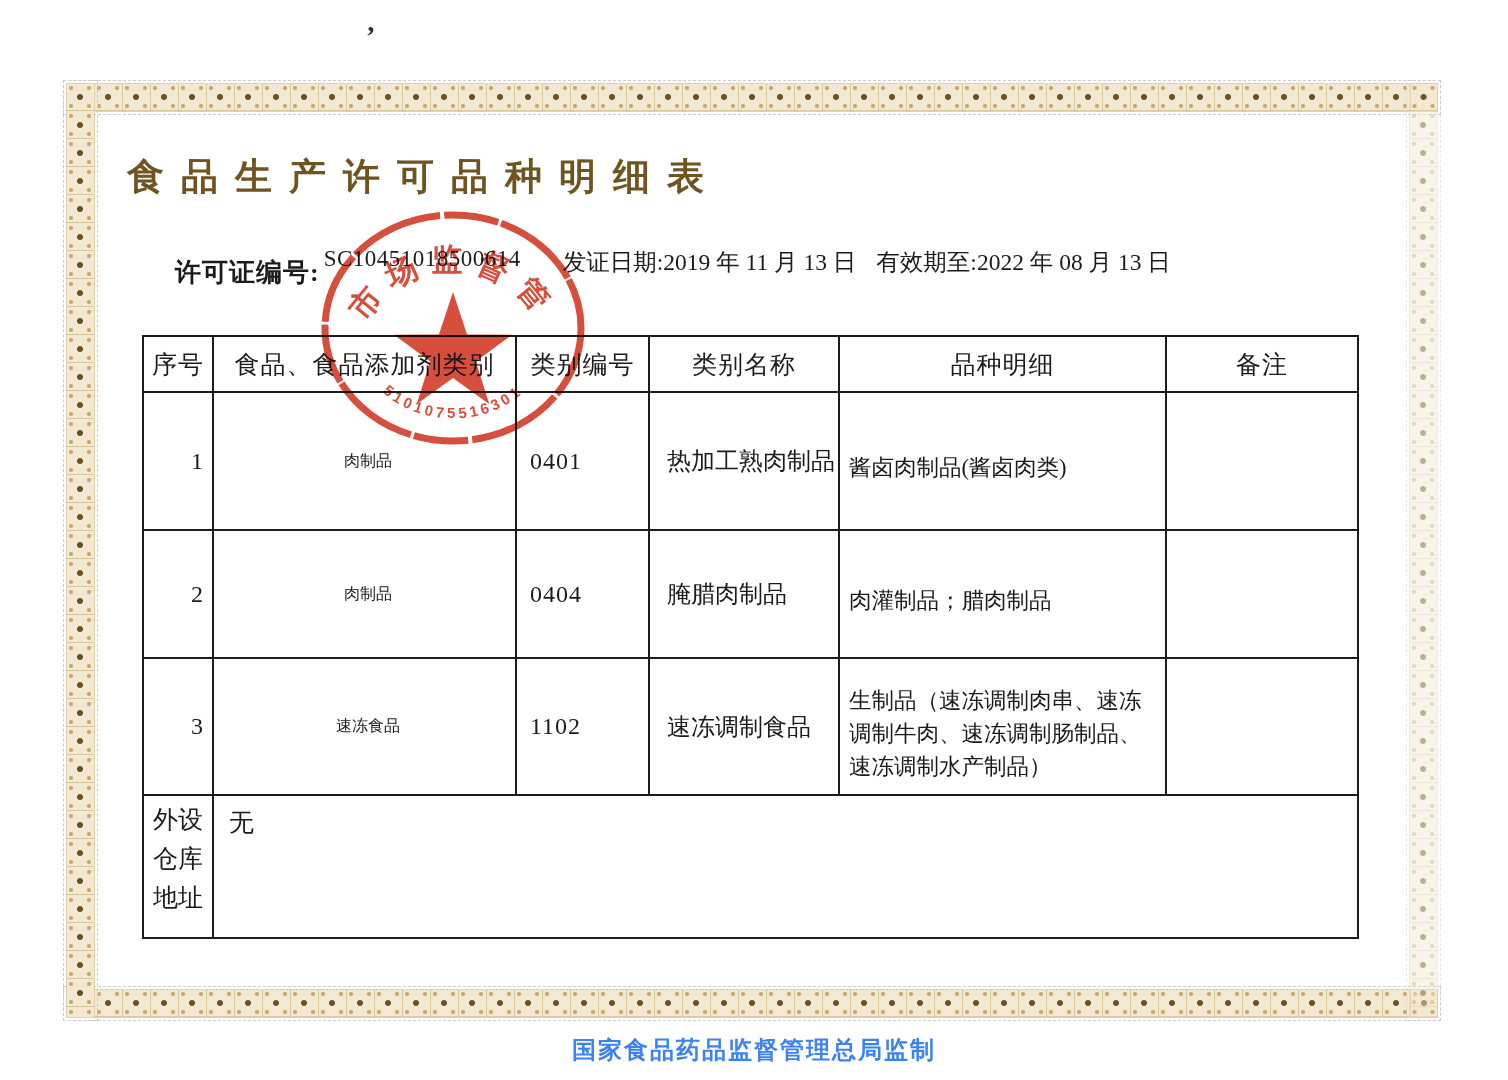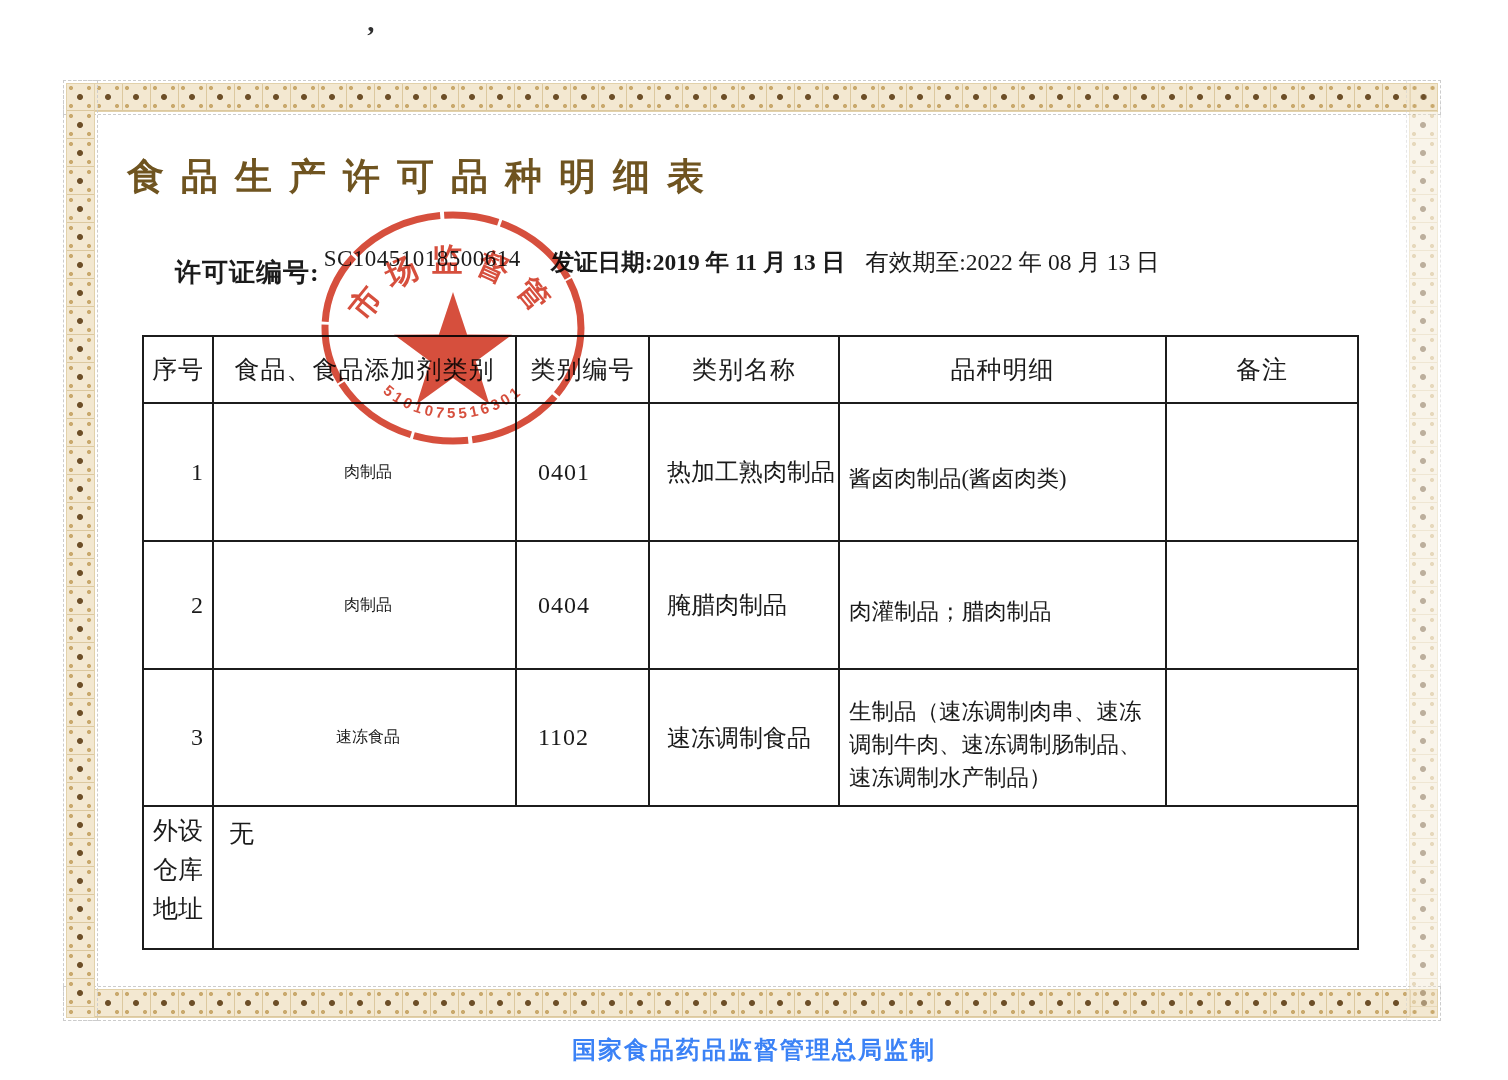--- a/index.html
+++ b/index.html
@@ -33,39 +33,39 @@
   
   .title{
     position:absolute;left:110px;top:152px;width:1330px;text-align:left;
     font-size:37px;font-weight:bold;letter-spacing:17px;color:var(--title-gold,#6f5420);
     text-indent:17px;white-space:nowrap;
   }
   
   .license-line{position:absolute;left:175px;top:246px;width:1250px;display:flex;align-items:flex-start;white-space:nowrap;}
   .lic-label{font-size:26px;font-weight:bold;position:relative;top:9px;letter-spacing:1px;}
   .lic-value{font-size:23px;letter-spacing:.5px;margin-left:4px;}
-  .lic-issue{font-size:23.5px;font-weight:700;margin-left:30px;}
+  .lic-issue{font-size:23.5px;font-weight:400;margin-left:42px;}
   .lic-valid{font-size:23.5px;font-weight:400;margin-left:20px;}
   
   table.license{
     position:absolute;left:142px;top:335px;width:1215px;
     border-collapse:collapse;table-layout:fixed;background:transparent;
   }
   table.license td,table.license th{
     border:2px solid #1c1c1c;font-weight:normal;overflow:hidden;
   }
-  tr.r-head{height:67px;}
+  tr.r-head{height:56px;}
   tr.r1{height:138px;}
   tr.r2{height:128px;}
   tr.r3{height:137px;}
   tr.r4{height:120px;}
   th.hcell{font-size:25px;font-weight:bold;text-align:center;letter-spacing:1px;}
   td.num{font-size:24px;text-align:right;padding-right:9px;vertical-align:middle;}
   td.cat{font-size:16px;text-align:center;padding-left:8px;vertical-align:middle;}
-  td.code{font-size:24px;text-align:left;padding-left:21px;vertical-align:middle;letter-spacing:1px;margin-left:48px;}
+  td.code{font-size:24px;text-align:left;padding-left:13px;vertical-align:middle;letter-spacing:1px;margin-left:48px;}
   td.name{font-size:24px;text-align:left;padding-left:17px;vertical-align:middle;}
   td.detail{font-size:22.5px;text-align:left;padding:19px 8px 6px 9px;vertical-align:middle;line-height:33px;word-break:break-all;}
   td.remark{vertical-align:middle;}
   td.wh-label{
     font-size:25px;font-weight:bold;text-align:left;vertical-align:middle;
     padding:4px 7px 20px 9px;line-height:39px;word-break:break-all;
   }
   td.wh-value{font-size:25px;text-align:left;vertical-align:top;padding:10px 0 0 15px;}
   
   .stamp{position:absolute;left:310px;top:196px;width:286px;height:268px;mix-blend-mode:multiply;opacity:.9;}

